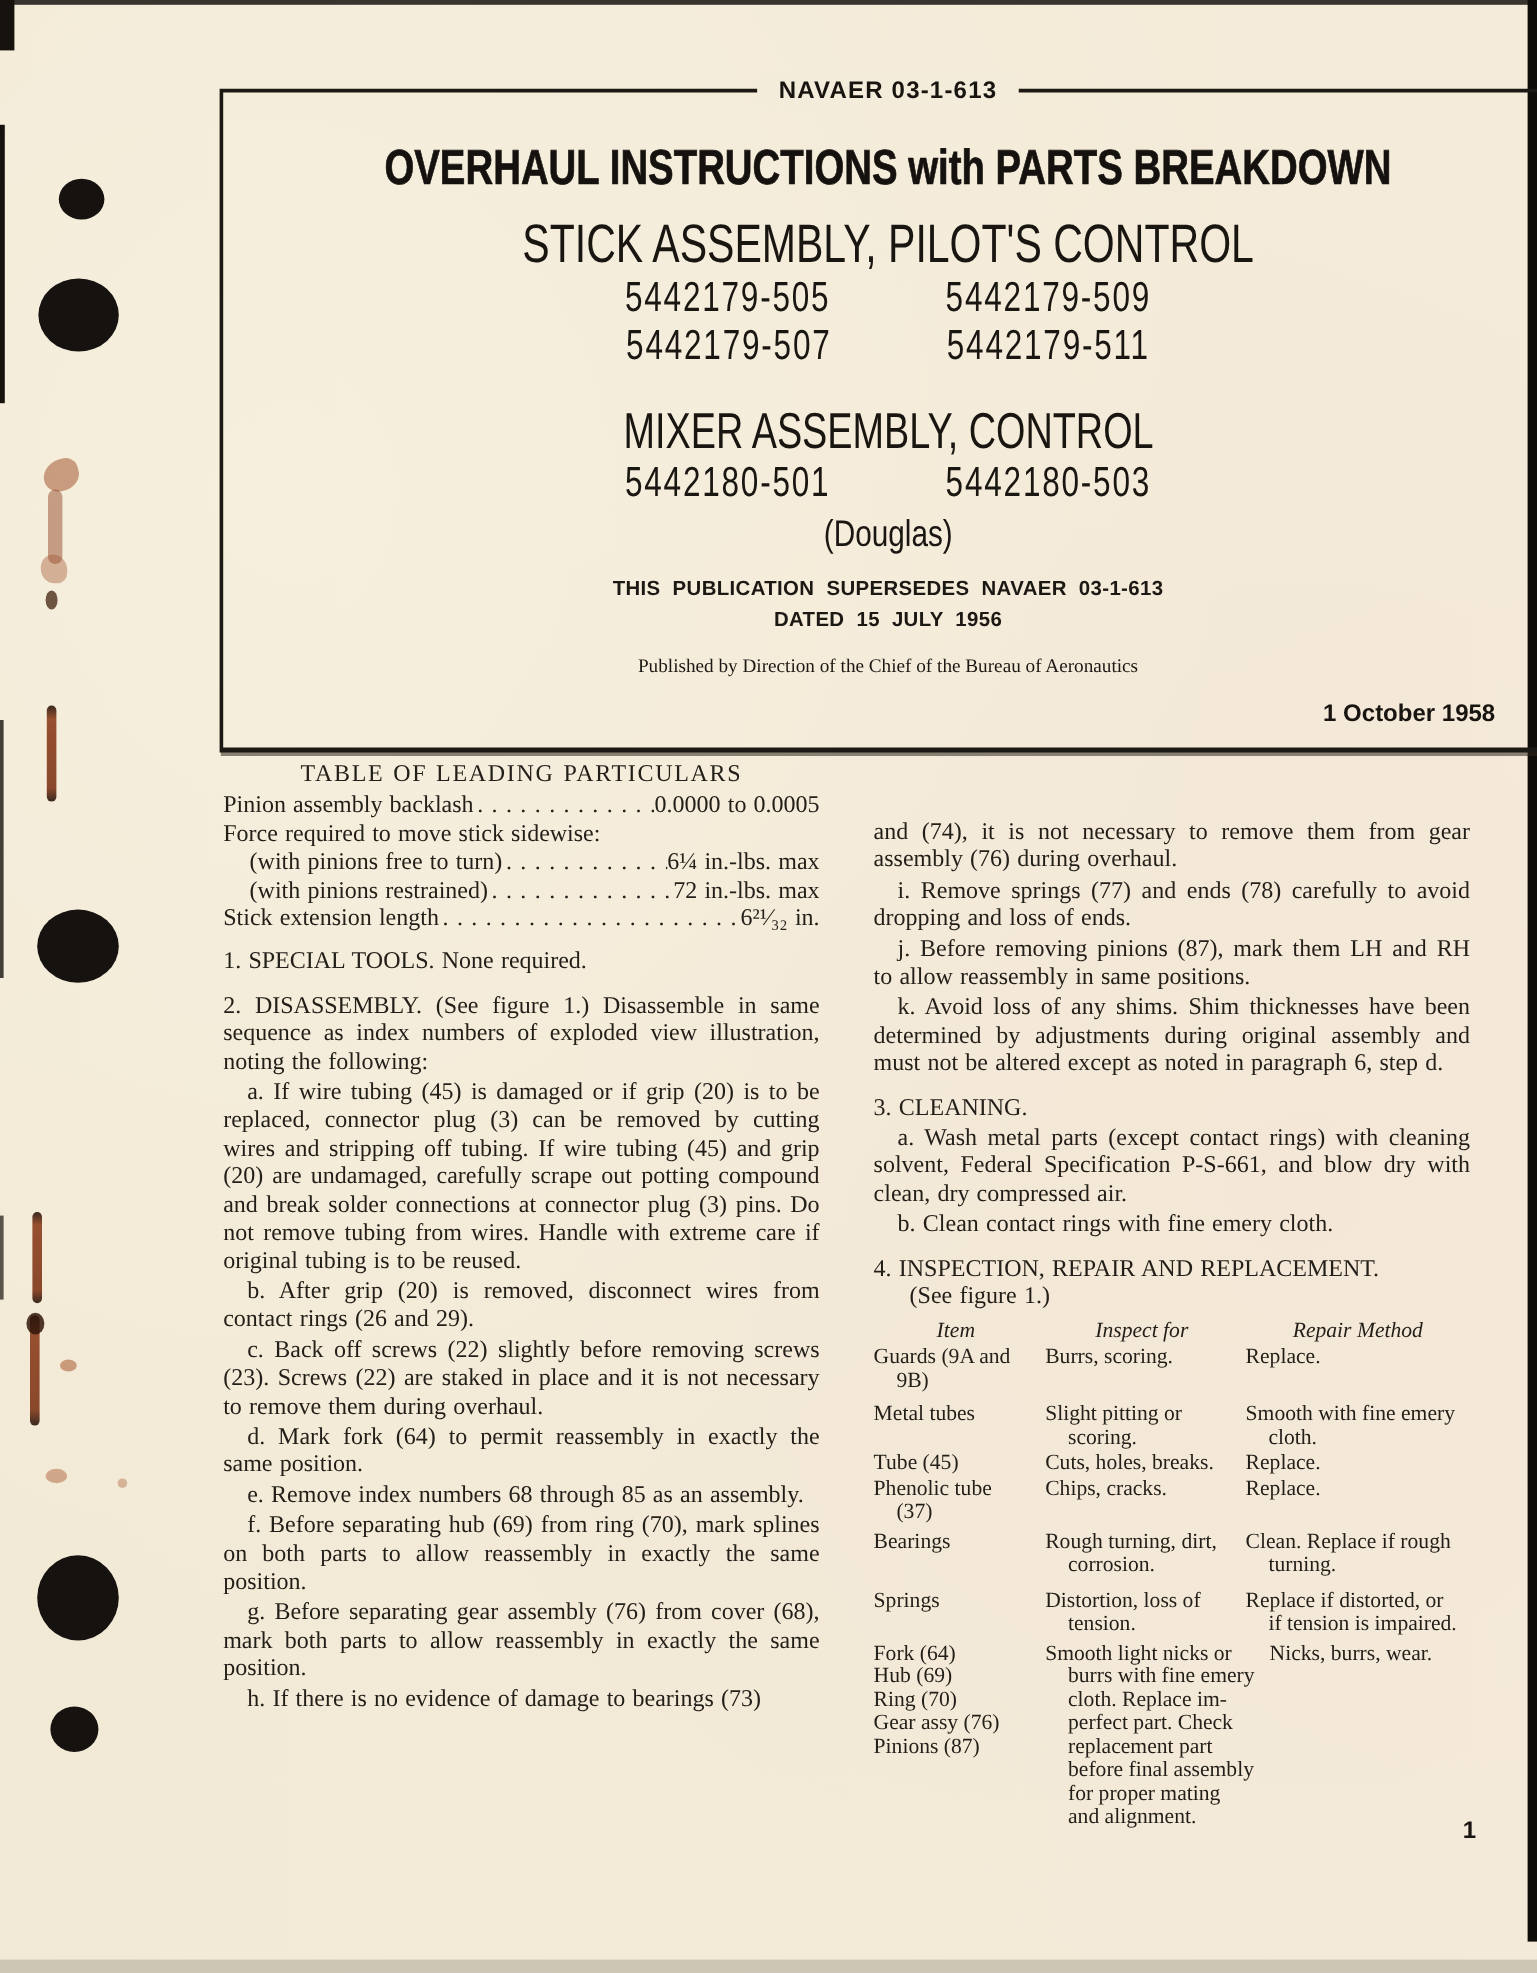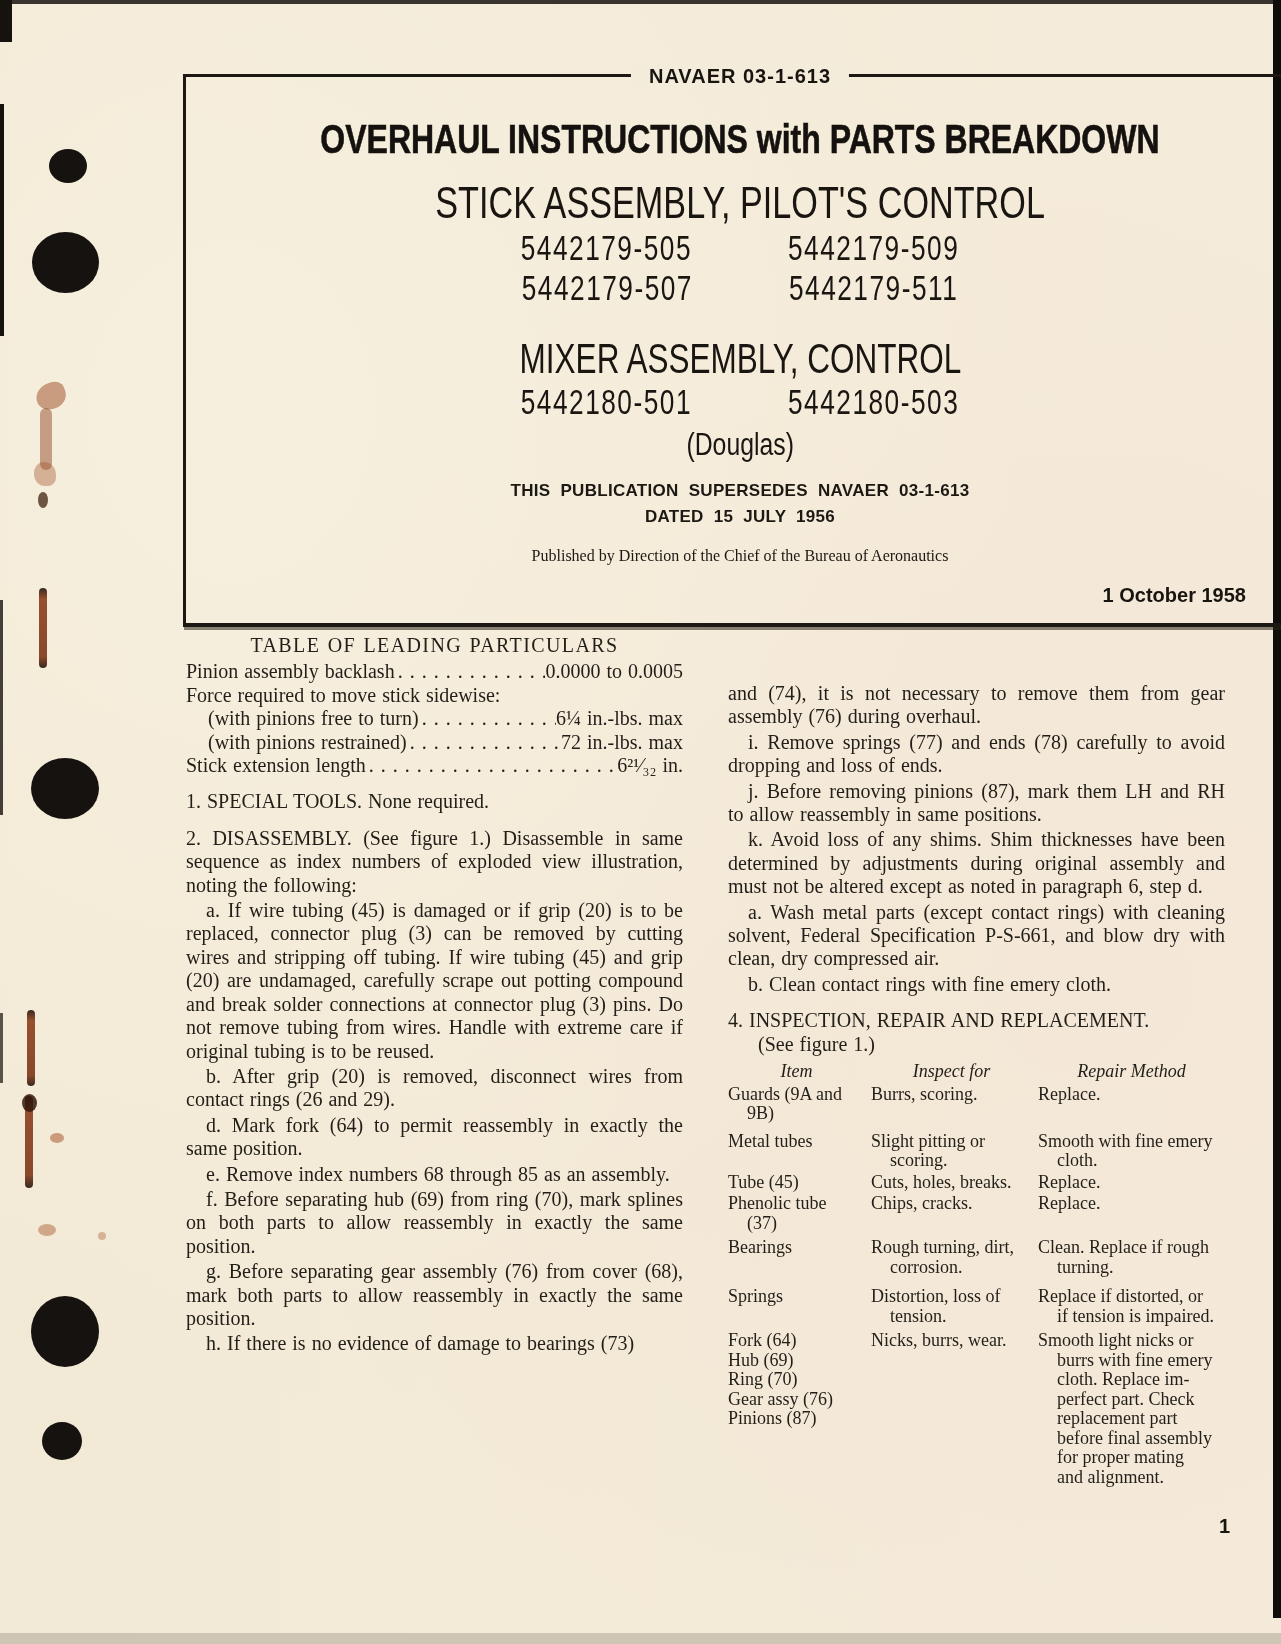--- a/index.html
+++ b/index.html
@@ -200,33 +200,35 @@
       <span class="lp-label">Stick extension length</span>
       <span class="lp-dots">. . . . . . . . . . . . . . . . . . . . . . . . . . . . . . . . . . . . . . . .</span>
       <span class="lp-value">6²¹⁄₃₂ in.</span>
     </div>
 
     <div class="para-head">1. SPECIAL TOOLS. None required.</div>
     <div class="para-head">2. DISASSEMBLY. (See figure 1.) Disassemble in same sequence as index numbers of exploded view illustration, noting the following:</div>
 
     <div class="step">a. If wire tubing (45) is damaged or if grip (20) is to be replaced, connector plug (3) can be removed by cutting wires and stripping off tubing. If wire tubing (45) and grip (20) are undamaged, carefully scrape out potting compound and break solder connections at connector plug (3) pins. Do not remove tubing from wires. Handle with extreme care if original tubing is to be reused.</div>
     <div class="step">b. After grip (20) is removed, disconnect wires from contact rings (26 and 29).</div>
+    <div class="step">c. Back off screws (22) slightly before removing screws (23). Screws (22) are staked in place and it is not necessary to remove them during overhaul.</div>
     <div class="step">d. Mark fork (64) to permit reassembly in exactly the same position.</div>
     <div class="step">e. Remove index numbers 68 through 85 as an assembly.</div>
     <div class="step">f. Before separating hub (69) from ring (70), mark splines on both parts to allow reassembly in exactly the same position.</div>
     <div class="step">g. Before separating gear assembly (76) from cover (68), mark both parts to allow reassembly in exactly the same position.</div>
     <div class="step">h. If there is no evidence of damage to bearings (73)</div>
   </div>
 
   <div class="col col-right">
     <div class="step cont" style="margin-top:12px">and (74), it is not necessary to remove them from gear assembly (76) during overhaul.</div>
     <div class="step">i. Remove springs (77) and ends (78) carefully to avoid dropping and loss of ends.</div>
     <div class="step">j. Before removing pinions (87), mark them LH and RH to allow reassembly in same positions.</div>
     <div class="step">k. Avoid loss of any shims. Shim thicknesses have been determined by adjustments during original assembly and must not be altered except as noted in paragraph 6, step d.</div>
 
+    <div class="para-head">3. CLEANING.</div>
     <div class="step">a. Wash metal parts (except contact rings) with cleaning solvent, Federal Specification P-S-661, and blow dry with clean, dry compressed air.</div>
     <div class="step">b. Clean contact rings with fine emery cloth.</div>
 
     <div class="para-head hang2">4. INSPECTION, REPAIR AND REPLACEMENT.
 (See figure 1.)</div>
 
     <div class="insp-table">
       <div class="t-head">
         <span class="th c1">Item</span>
         <span class="th c2">Inspect for</span>
@@ -269,28 +271,28 @@
 tension.</div>
         <div class="td c3 hang">Replace if distorted, or
 if tension is impaired.</div>
       </div>
       <div class="t-row r7">
         <div class="td c1">Fork (64)
 Hub (69)
 Ring (70)
 Gear assy (76)
 Pinions (87)</div>
-        <div class="td c2 hang">Nicks, burrs, wear.</div>
         <div class="td c3 hang">Smooth light nicks or
 burrs with fine emery
 cloth. Replace im-
 perfect part. Check
 replacement part
 before final assembly
 for proper mating
 and alignment.</div>
+        <div class="td c2 hang">Nicks, burrs, wear.</div>
       </div>
     </div>
   </div>
 
   <div class="page-number">1</div>
 
 </div>
 
 </body></html>

